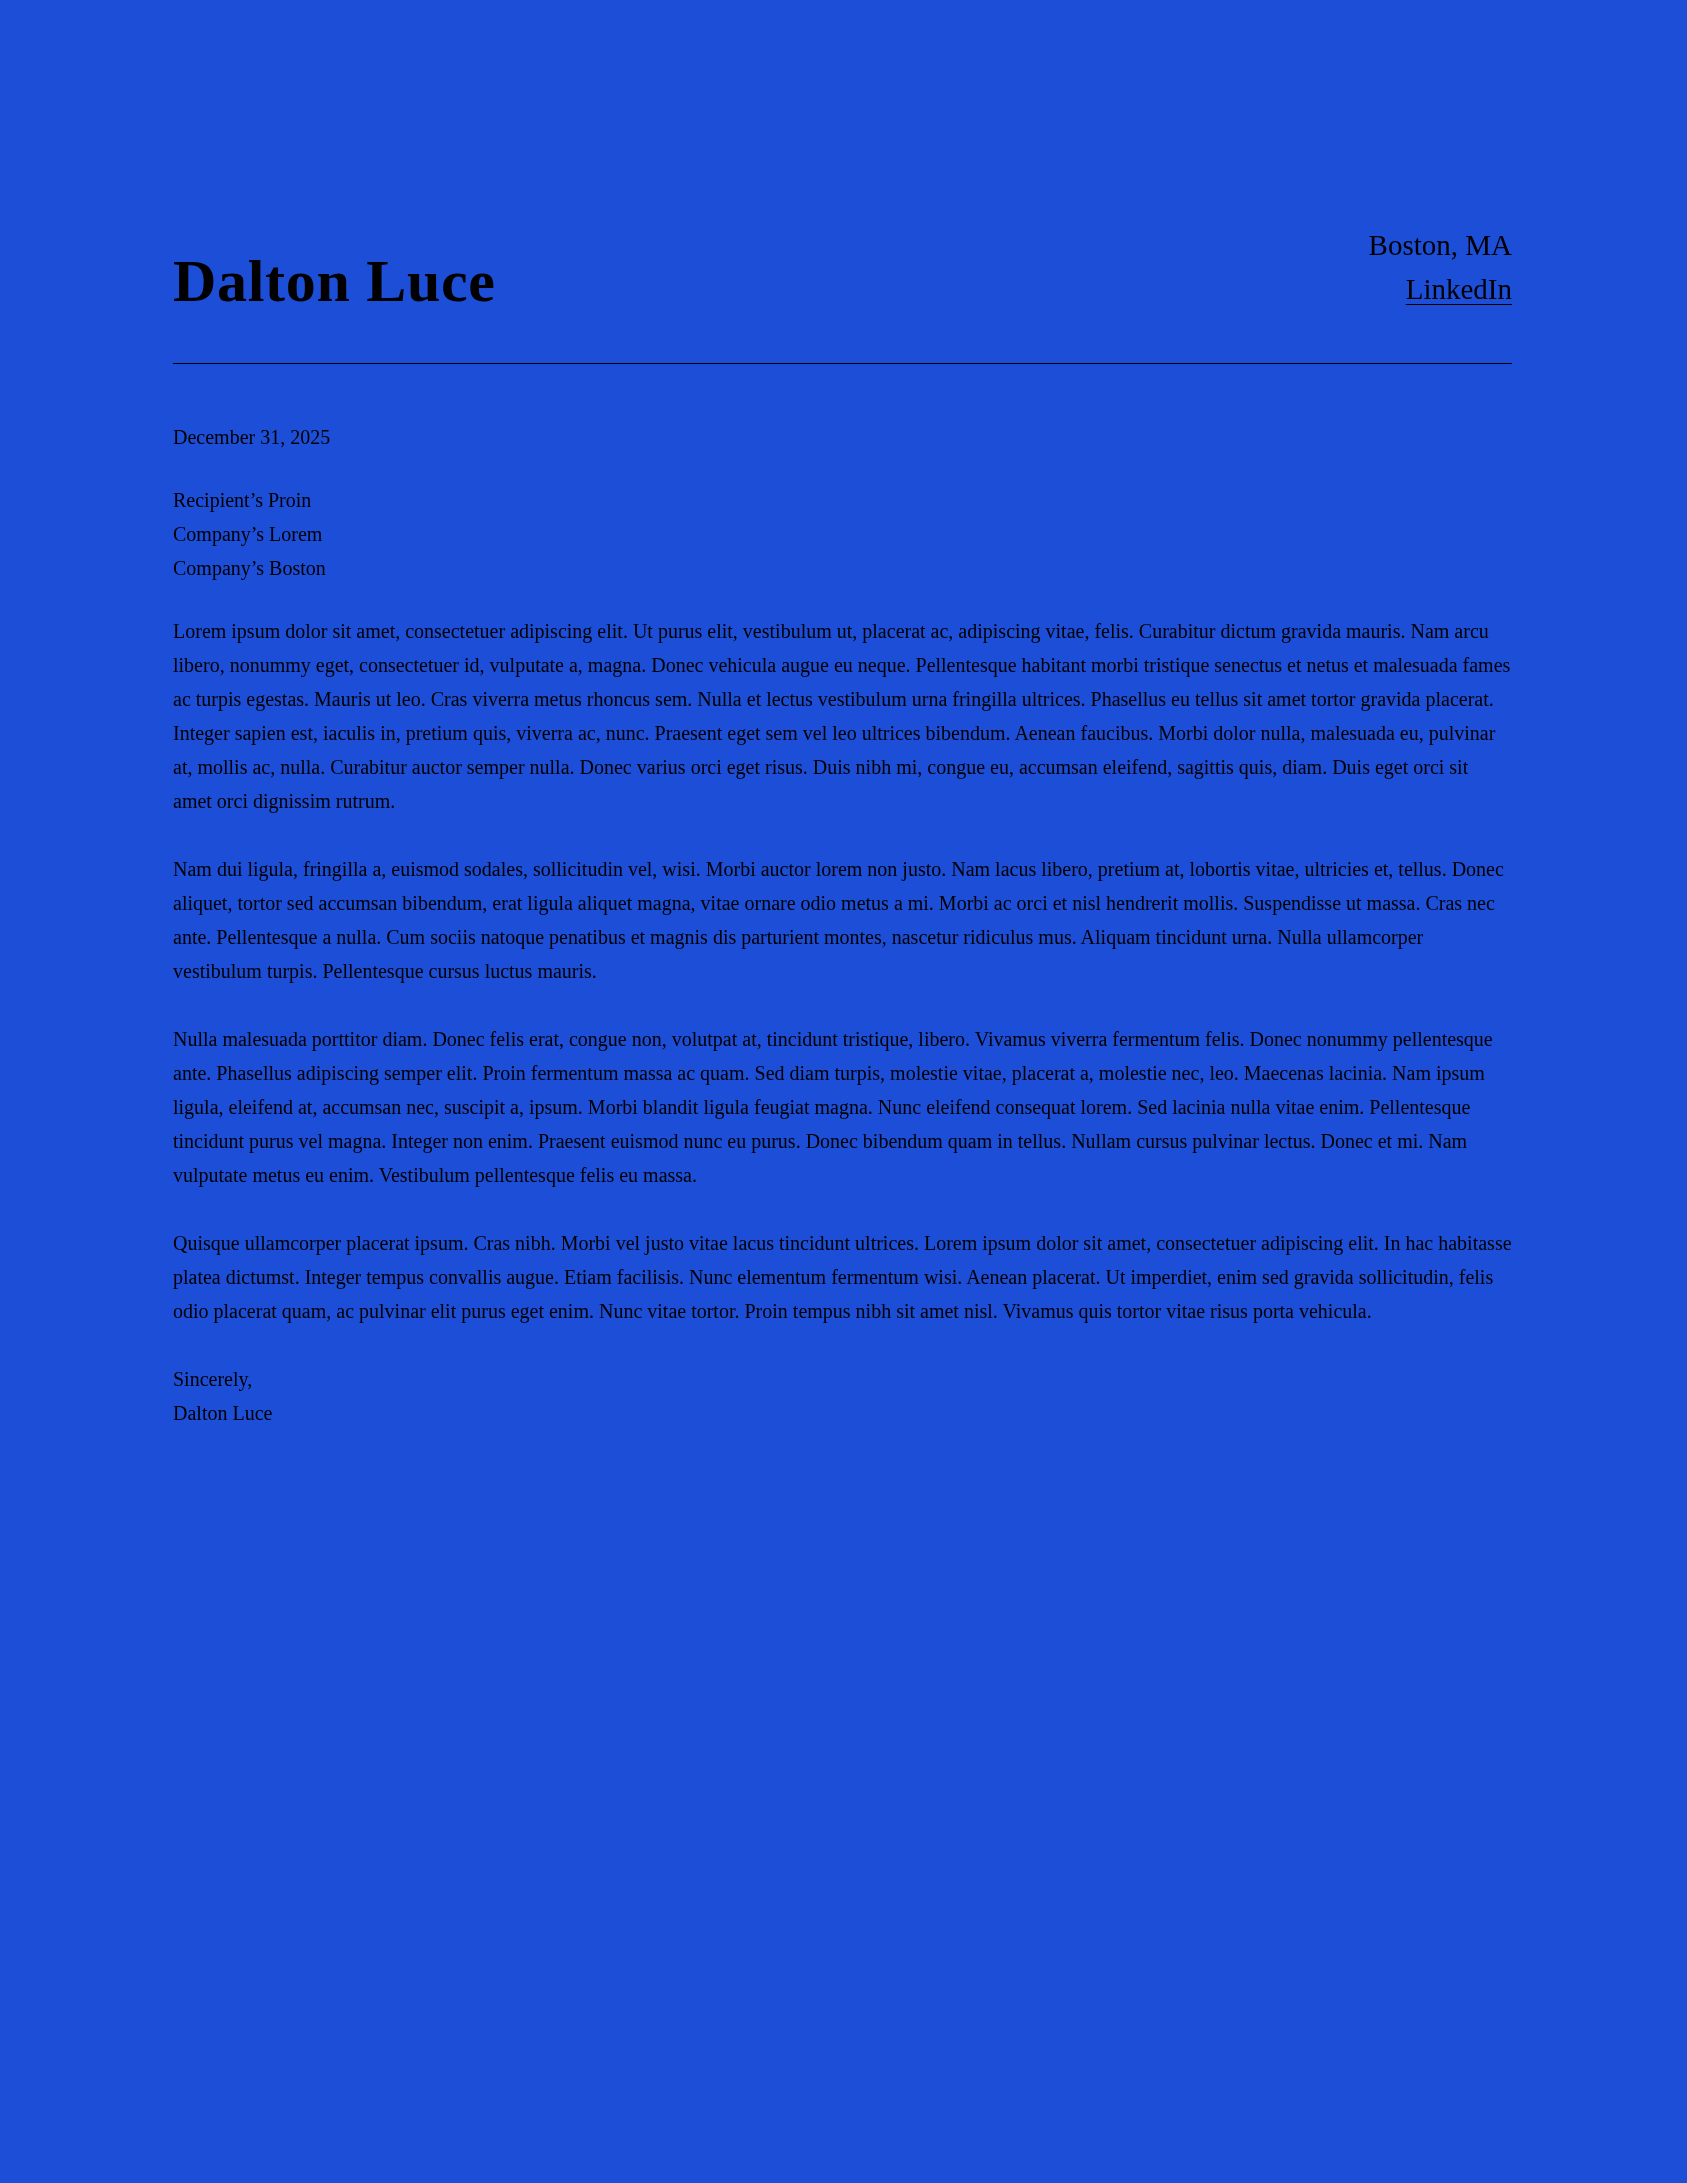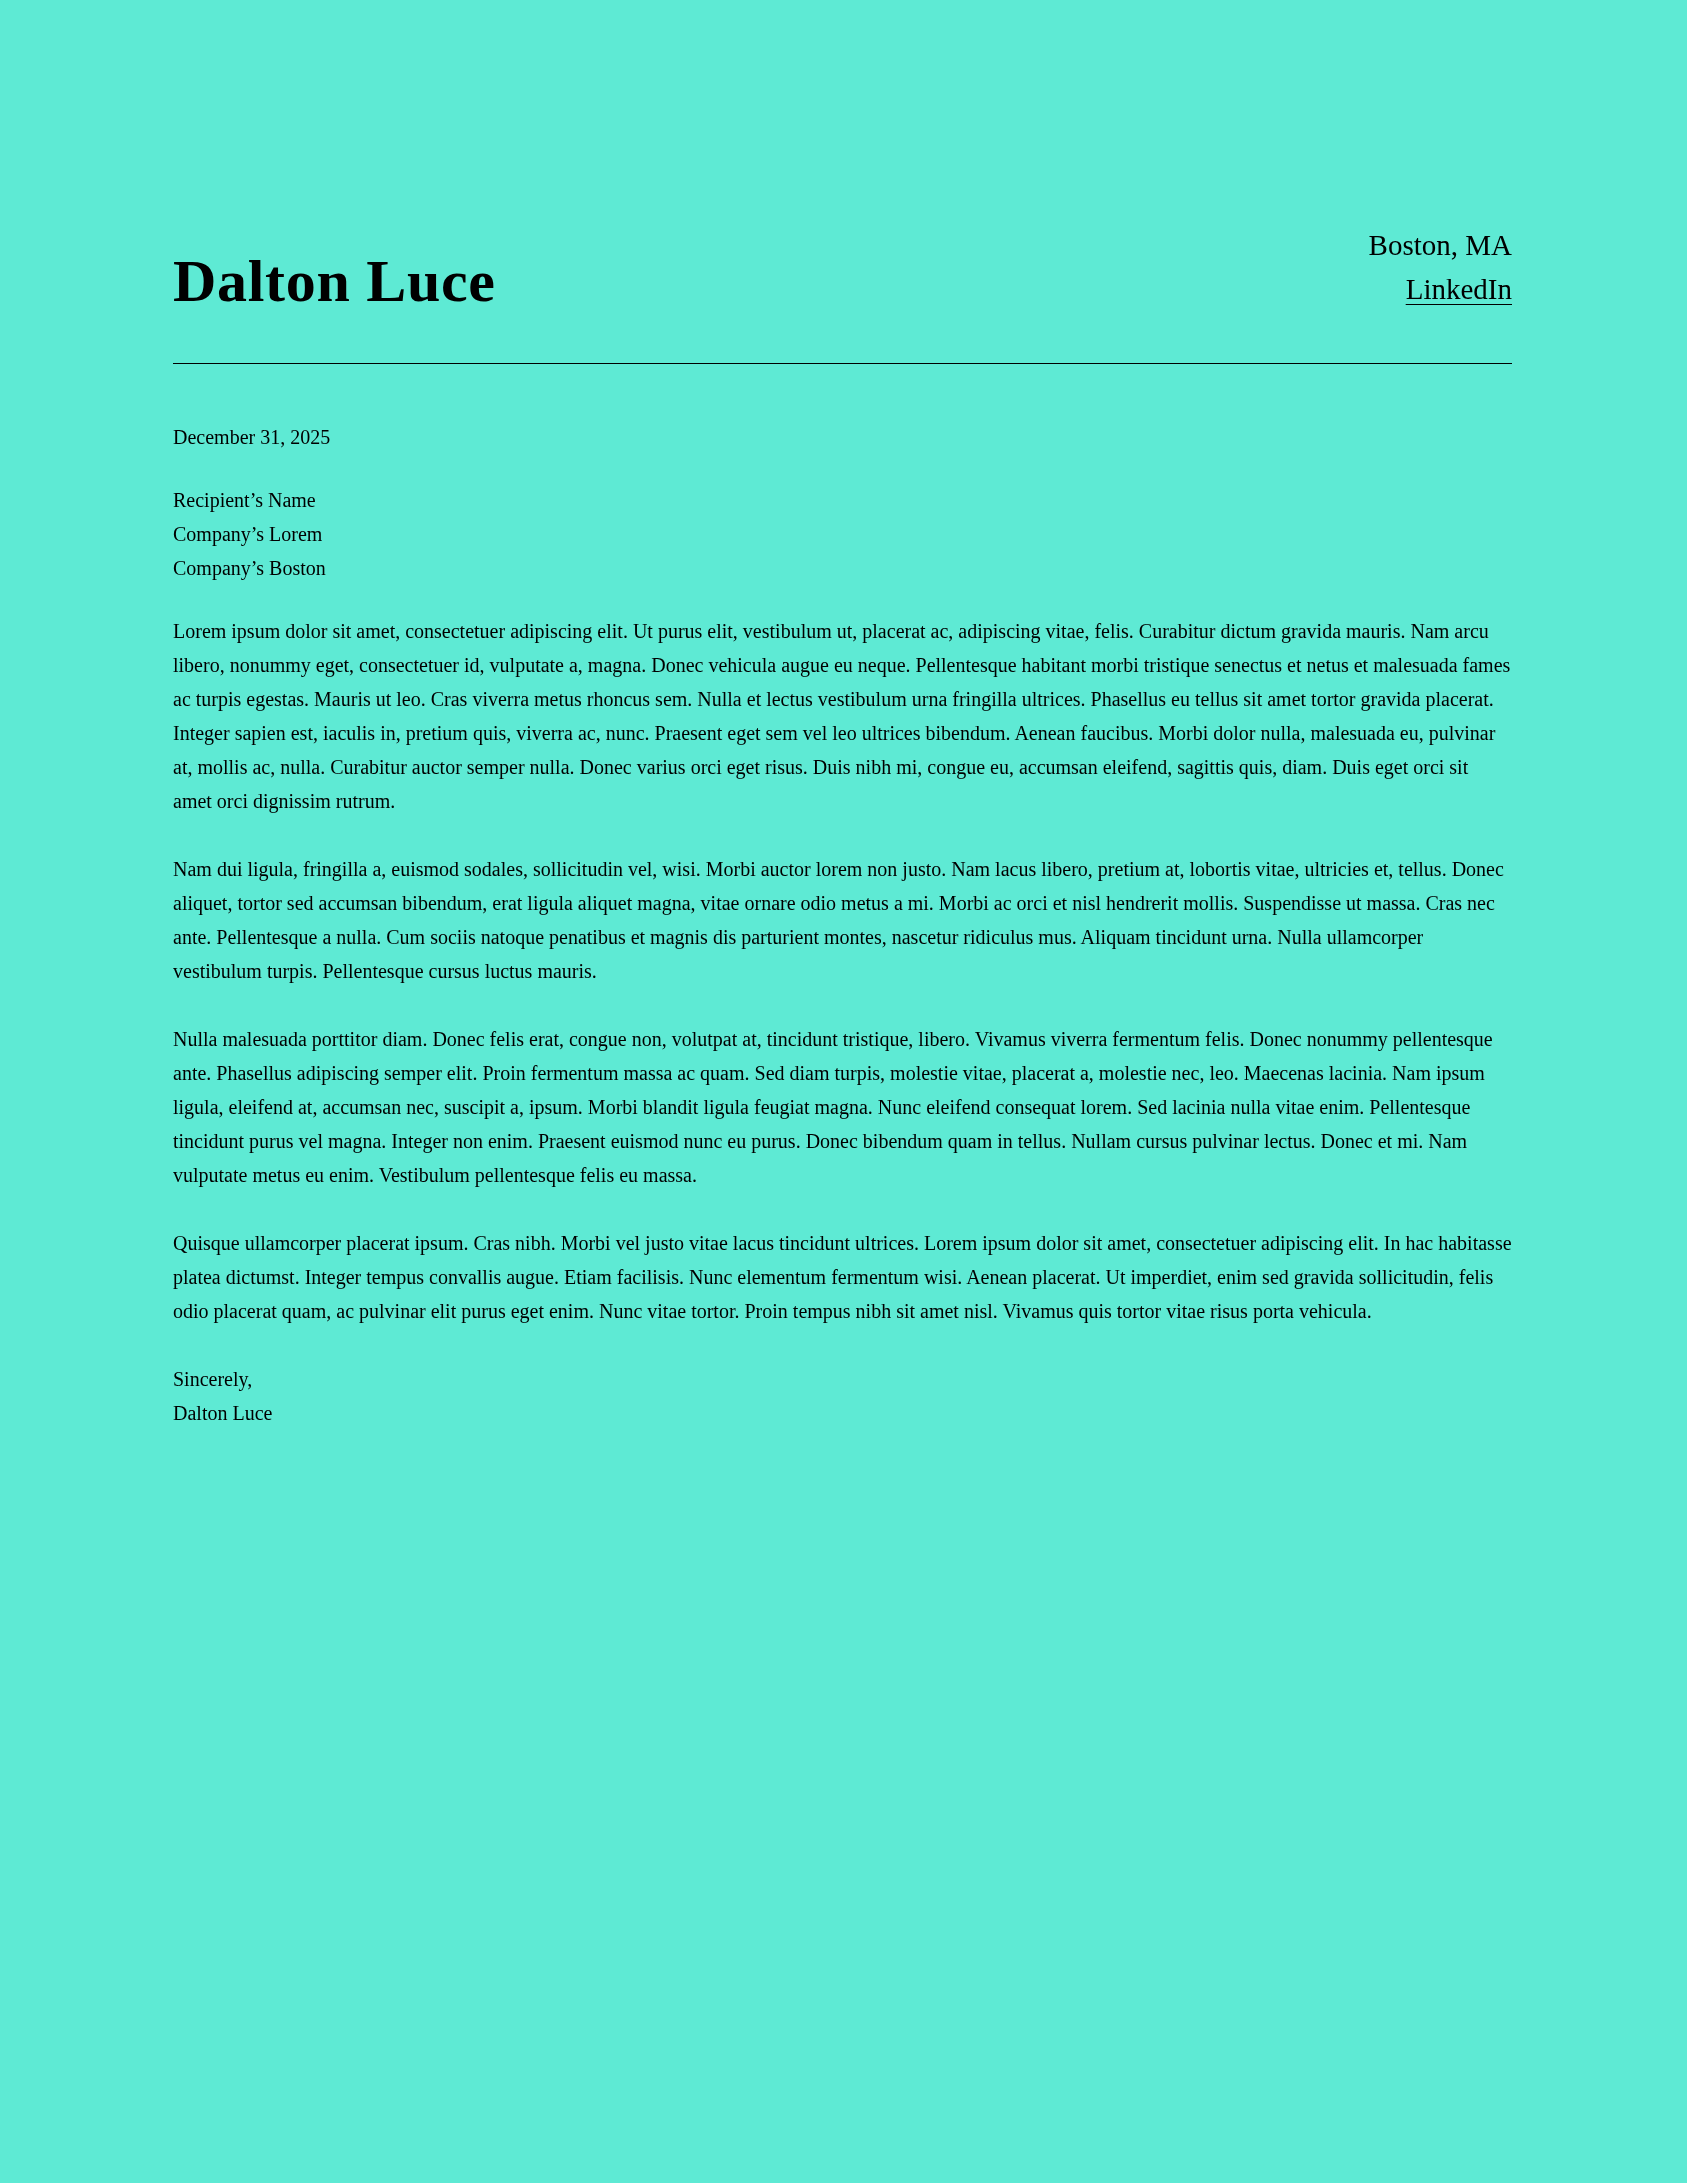--- a/index.html
+++ b/index.html
@@ -7,21 +7,21 @@
     width: 1687px;
     height: 2183px;
     background: #ffffff;
     color: #000000;
     font-family: "Liberation Serif", serif;
   }
   .page {
     position: relative;
     width: 1687px;
     height: 2183px;
-    background: #5eead4;
+    background: #1d4ed8;
     overflow: hidden;
   }
   .content {
     padding: 195px 175px 0 173px;
   }
   .letterhead {
     display: flex;
     justify-content: space-between;
     align-items: flex-end;
   }
@@ -79,21 +79,21 @@
       </div>
     </div>
 
     <hr class="rule">
 
     <div class="body-text">
 
       <div class="date-line">December 31, 2025</div>
 
       <div class="recipient-block">
-        <div>Recipient’s Name</div>
+        <div>Recipient’s Proin</div>
         <div>Company’s Lorem</div>
         <div>Company’s Boston</div>
       </div>
 
 
       <p class="para">Lorem ipsum dolor sit amet, consectetuer adipiscing elit. Ut purus elit, vestibulum ut, placerat ac, adipiscing vitae, felis. Curabitur dictum gravida mauris. Nam arcu libero, nonummy eget, consectetuer id, vulputate a, magna. Donec vehicula augue eu neque. Pellentesque habitant morbi tristique senectus et netus et malesuada fames ac turpis egestas. Mauris ut leo. Cras viverra metus rhoncus sem. Nulla et lectus vestibulum urna fringilla ultrices. Phasellus eu tellus sit amet tortor gravida placerat. Integer sapien est, iaculis in, pretium quis, viverra ac, nunc. Praesent eget sem vel leo ultrices bibendum. Aenean faucibus. Morbi dolor nulla, malesuada eu, pulvinar at, mollis ac, nulla. Curabitur auctor semper nulla. Donec varius orci eget risus. Duis nibh mi, congue eu, accumsan eleifend, sagittis quis, diam. Duis eget orci sit amet orci dignissim rutrum.</p>
       <p class="para">Nam dui ligula, fringilla a, euismod sodales, sollicitudin vel, wisi. Morbi auctor lorem non justo. Nam lacus libero, pretium at, lobortis vitae, ultricies et, tellus. Donec aliquet, tortor sed accumsan bibendum, erat ligula aliquet magna, vitae ornare odio metus a mi. Morbi ac orci et nisl hendrerit mollis. Suspendisse ut massa. Cras nec ante. Pellentesque a nulla. Cum sociis natoque penatibus et magnis dis parturient montes, nascetur ridiculus mus. Aliquam tincidunt urna. Nulla ullamcorper vestibulum turpis. Pellentesque cursus luctus mauris.</p>
       <p class="para">Nulla malesuada porttitor diam. Donec felis erat, congue non, volutpat at, tincidunt tristique, libero. Vivamus viverra fermentum felis. Donec nonummy pellentesque ante. Phasellus adipiscing semper elit. Proin fermentum massa ac quam. Sed diam turpis, molestie vitae, placerat a, molestie nec, leo. Maecenas lacinia. Nam ipsum ligula, eleifend at, accumsan nec, suscipit a, ipsum. Morbi blandit ligula feugiat magna. Nunc eleifend consequat lorem. Sed lacinia nulla vitae enim. Pellentesque tincidunt purus vel magna. Integer non enim. Praesent euismod nunc eu purus. Donec bibendum quam in tellus. Nullam cursus pulvinar lectus. Donec et mi. Nam vulputate metus eu enim. Vestibulum pellentesque felis eu massa.</p>
       <p class="para">Quisque ullamcorper placerat ipsum. Cras nibh. Morbi vel justo vitae lacus tincidunt ultrices. Lorem ipsum dolor sit amet, consectetuer adipiscing elit. In hac habitasse platea dictumst. Integer tempus convallis augue. Etiam facilisis. Nunc elementum fermentum wisi. Aenean placerat. Ut imperdiet, enim sed gravida sollicitudin, felis odio placerat quam, ac pulvinar elit purus eget enim. Nunc vitae tortor. Proin tempus nibh sit amet nisl. Vivamus quis tortor vitae risus porta vehicula.</p>
 

